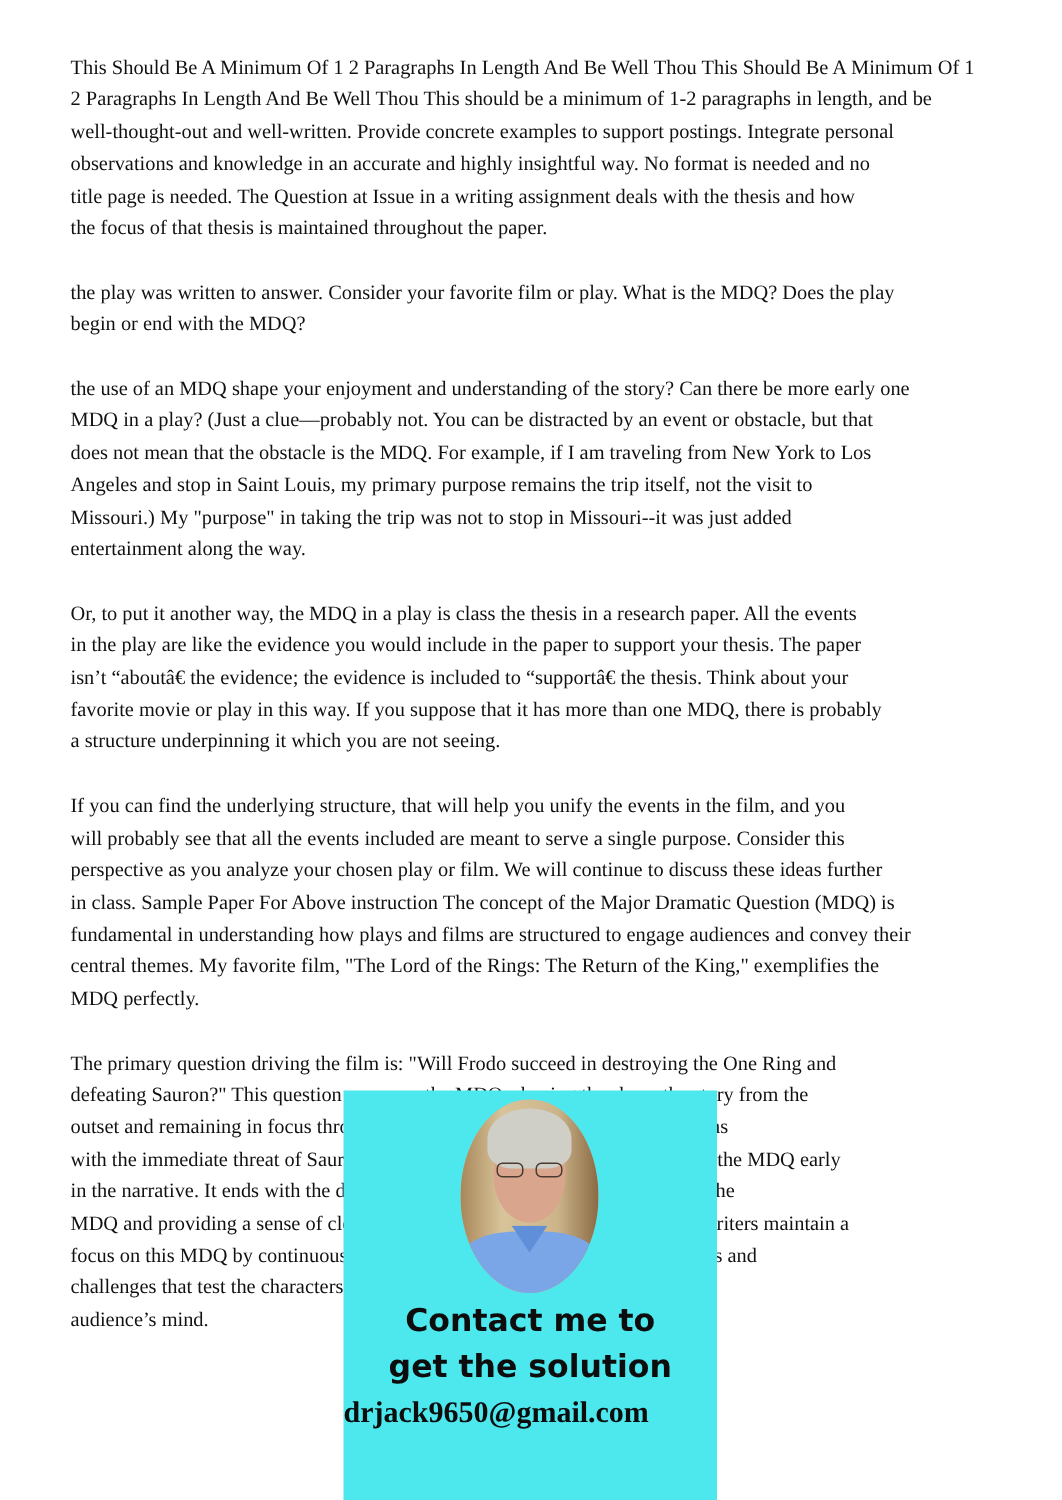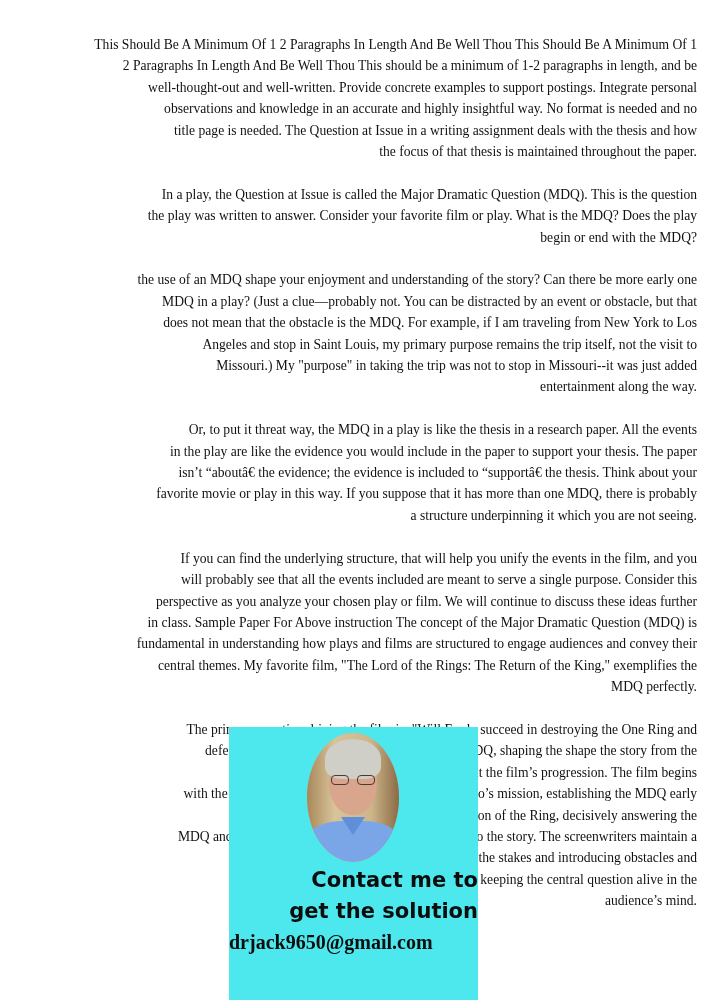--- a/index.html
+++ b/index.html
@@ -22,21 +22,20 @@
       width: 650px;
       font-size: 13.6px;
       line-height: 21.4px;
     }
     .para {
       margin: 0 0 21.4px 0;
     }
     .line {
       display: block;
       white-space: nowrap;
-      text-align: right;
     }
     .promo {
       position: absolute;
       left: 229px;
       top: 727px;
       width: 249px;
       height: 320px;
       background: #4de8ee;
     }
     .photo {
@@ -108,34 +107,33 @@
 <div class="page">
   <p class="para">
     <span class="line">This Should Be A Minimum Of 1 2 Paragraphs In Length And Be Well Thou This Should Be A Minimum Of 1</span>
     <span class="line">2 Paragraphs In Length And Be Well Thou This should be a minimum of 1-2 paragraphs in length, and be</span>
     <span class="line">well-thought-out and well-written. Provide concrete examples to support postings. Integrate personal</span>
     <span class="line">observations and knowledge in an accurate and highly insightful way. No format is needed and no</span>
     <span class="line">title page is needed. The Question at Issue in a writing assignment deals with the thesis and how</span>
     <span class="line">the focus of that thesis is maintained throughout the paper.</span>
   </p>
   <p class="para">
-    <span class="line">In a play, the Question at Issue is called the Major Dramatic Question (MDQ). This is the question</span>
     <span class="line">the play was written to answer. Consider your favorite film or play. What is the MDQ? Does the play</span>
     <span class="line">begin or end with the MDQ?</span>
   </p>
   <p class="para">
     <span class="line">the use of an MDQ shape your enjoyment and understanding of the story? Can there be more early one</span>
     <span class="line">MDQ in a play? (Just a clue—probably not. You can be distracted by an event or obstacle, but that</span>
     <span class="line">does not mean that the obstacle is the MDQ. For example, if I am traveling from New York to Los</span>
     <span class="line">Angeles and stop in Saint Louis, my primary purpose remains the trip itself, not the visit to</span>
     <span class="line">Missouri.) My "purpose" in taking the trip was not to stop in Missouri--it was just added</span>
     <span class="line">entertainment along the way.</span>
   </p>
   <p class="para">
-    <span class="line">Or, to put it threat way, the MDQ in a play is like the thesis in a research paper. All the events</span>
+    <span class="line">Or, to put it another way, the MDQ in a play is class the thesis in a research paper. All the events</span>
     <span class="line">in the play are like the evidence you would include in the paper to support your thesis. The paper</span>
     <span class="line">isn’t “aboutâ€ the evidence; the evidence is included to “supportâ€ the thesis. Think about your</span>
     <span class="line">favorite movie or play in this way. If you suppose that it has more than one MDQ, there is probably</span>
     <span class="line">a structure underpinning it which you are not seeing.</span>
   </p>
   <p class="para">
     <span class="line">If you can find the underlying structure, that will help you unify the events in the film, and you</span>
     <span class="line">will probably see that all the events included are meant to serve a single purpose. Consider this</span>
     <span class="line">perspective as you analyze your chosen play or film. We will continue to discuss these ideas further</span>
     <span class="line">in class. Sample Paper For Above instruction The concept of the Major Dramatic Question (MDQ) is</span>

